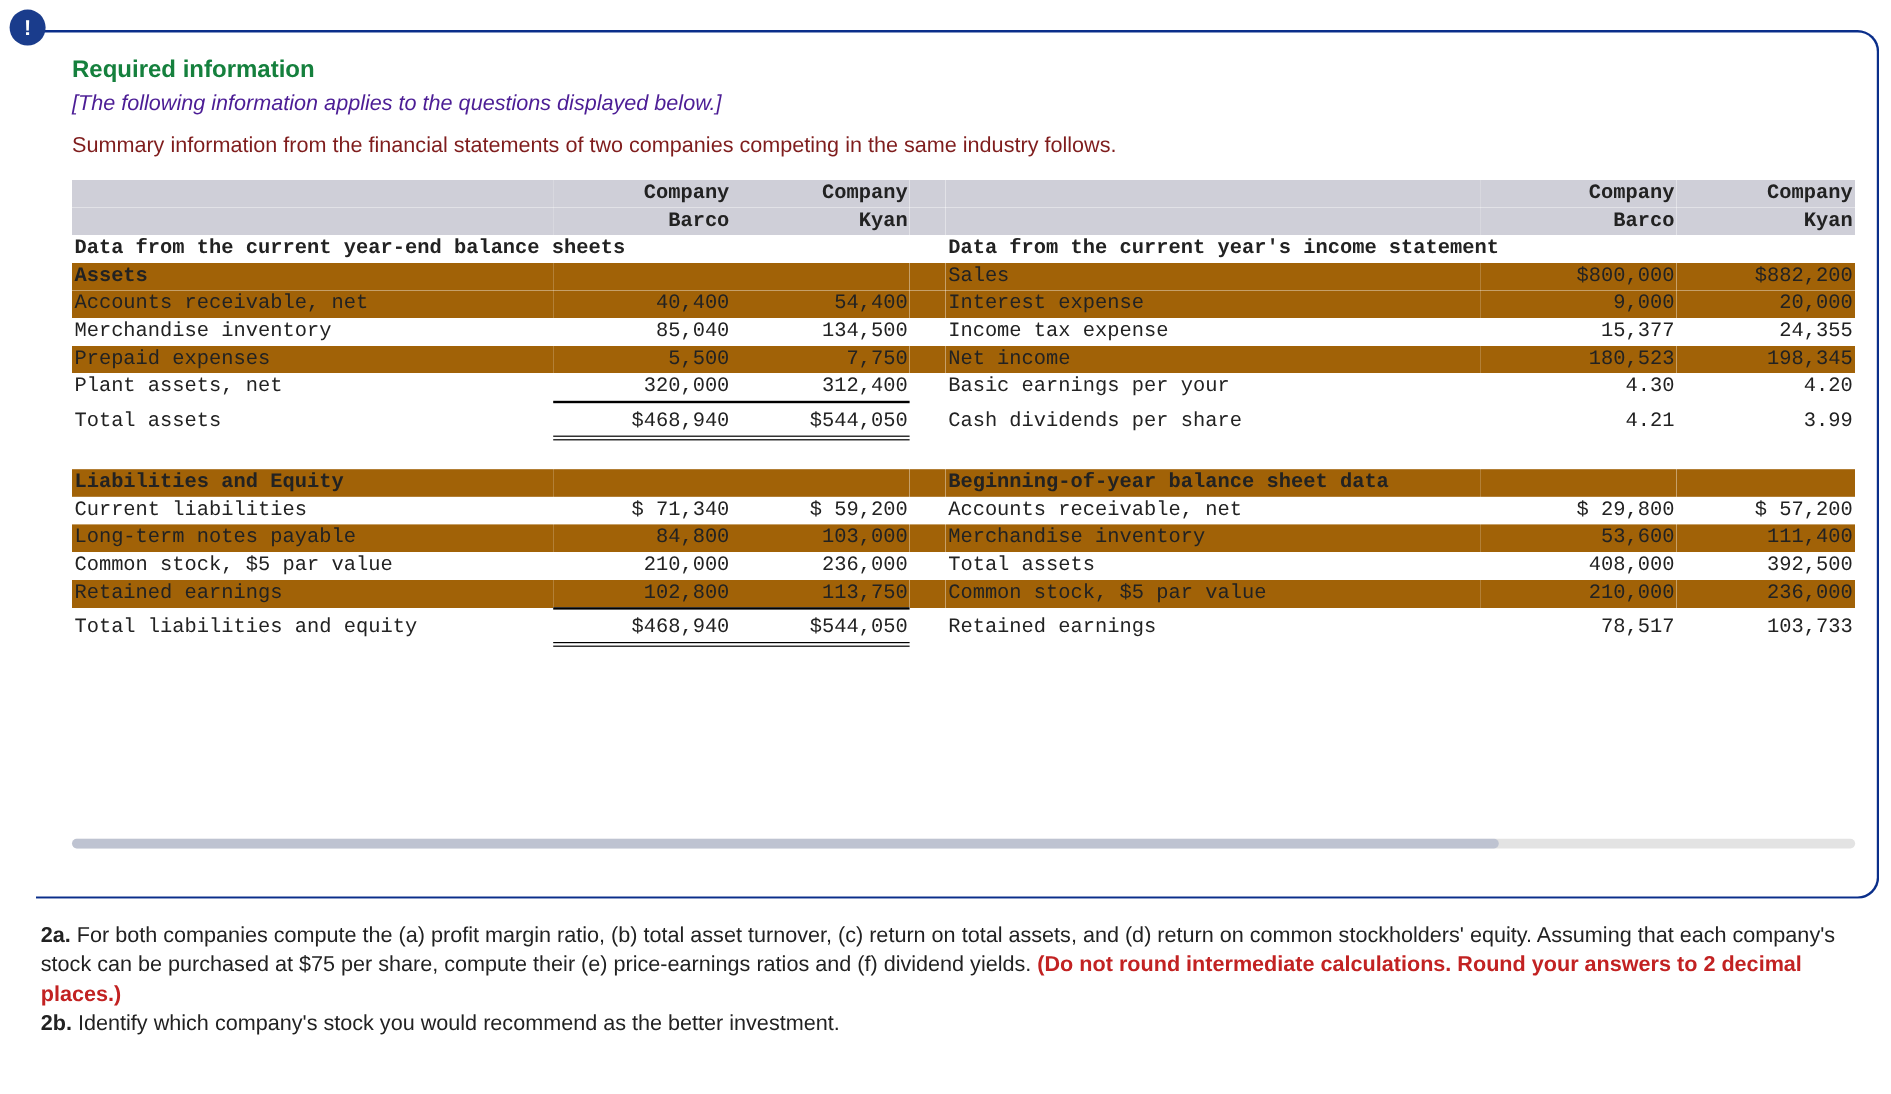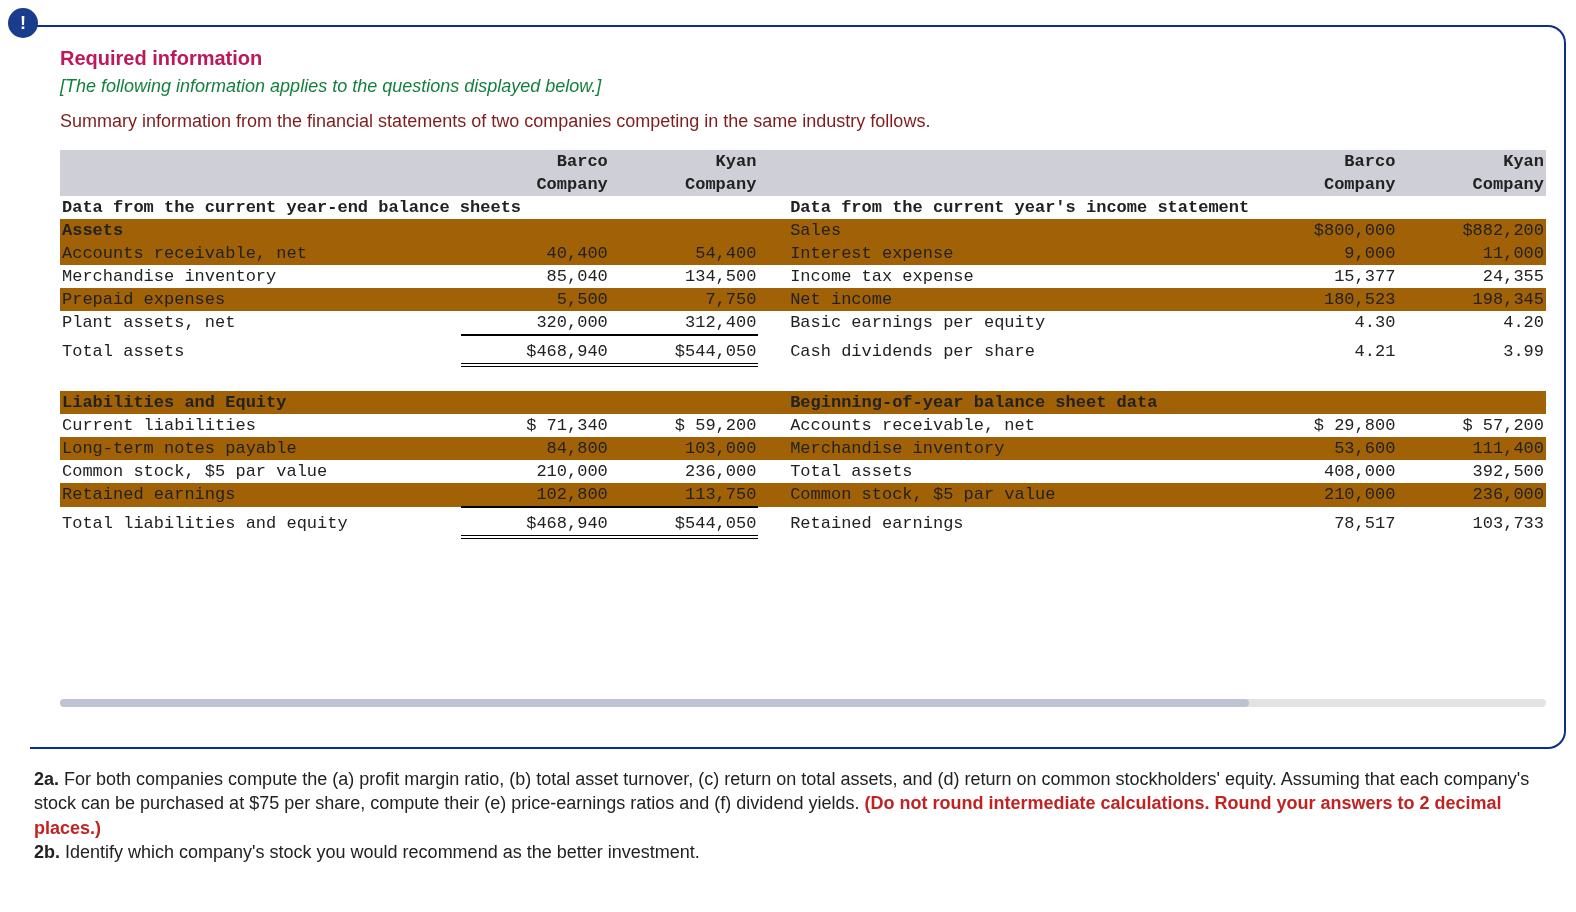--- a/index.html
+++ b/index.html
@@ -31,28 +31,28 @@
     border-top-right-radius: 18px;
     border-bottom-right-radius: 18px;
     border-left: none;
     margin-left: 20px;
     margin-top: 15px;
     padding: 20px 18px 60px 30px;
     position: relative;
     min-height: 640px;
   }
   .req-title {
-    color: #be185d;
+    color: #15803d;
     font-weight: bold;
     font-size: 20px;
     margin-bottom: 6px;
   }
   .italic-note {
     font-style: italic;
-    color: #15803d;
+    color: #4c1d95;
     font-size: 18px;
     margin-bottom: 14px;
   }
   .summary-line {
     font-size: 18px;
     color: #7f1d1d;
     margin-bottom: 18px;
   }
   .fin-table {
     width: 100%;
@@ -118,37 +118,37 @@
       <col style="width:10%">
       <col style="width:10%">
       <col style="width:2%">
       <col style="width:30%">
       <col style="width:11%">
       <col style="width:10%">
     </colgroup>
 
     <tbody>
         <tr class="hdr">
+      <td></td>
+      <td class="num bold">Company</td>
+      <td class="num bold">Company</td>
+      <td></td>
+      <td></td>
+      <td class="num bold">Company</td>
+      <td class="num bold">Company</td>
+    </tr>
+    <tr class="hdr">
       <td class="lbl"></td>
       <td class="num bold">Barco</td>
       <td class="num bold">Kyan</td>
       <td></td>
       <td></td>
       <td class="num bold">Barco</td>
       <td class="num bold">Kyan</td>
     </tr>
-    <tr class="hdr">
-      <td></td>
-      <td class="num bold">Company</td>
-      <td class="num bold">Company</td>
-      <td></td>
-      <td></td>
-      <td class="num bold">Company</td>
-      <td class="num bold">Company</td>
-    </tr>
 
     <tr>
       <td class="bold" colspan="3">Data from the current year-end balance sheets</td>
       <td></td>
       <td class="bold" colspan="3">Data from the current year's income statement</td>
     </tr>
 
     <tr class="shade">
       <td class="bold lbl">Assets</td>
       <td></td>
@@ -160,21 +160,21 @@
     </tr>
 
 
     <tr class="shade">
       <td class="lbl">Accounts receivable, net</td>
       <td class="num">40,400</td>
       <td class="num">54,400</td>
       <td></td>
       <td class="lbl">Interest expense</td>
       <td class="num">9,000</td>
-      <td class="num">11,000</td>
+      <td class="num">20,000</td>
     </tr>
 
     <tr>
       <td class="lbl">Merchandise inventory</td>
       <td class="num">85,040</td>
       <td class="num">134,500</td>
       <td></td>
       <td class="lbl">Income tax expense</td>
       <td class="num">15,377</td>
       <td class="num rel"><span>24,355</span></td>
@@ -188,21 +188,21 @@
       <td class="lbl">Net income</td>
       <td class="num">180,523</td>
       <td class="num">198,345</td>
     </tr>
 
     <tr>
       <td class="lbl">Plant assets, net</td>
       <td class="num underline-s">320,000</td>
       <td class="num underline-s">312,400</td>
       <td></td>
-      <td class="lbl">Basic earnings per equity</td>
+      <td class="lbl">Basic earnings per your</td>
       <td class="num">4.30</td>
       <td class="num rel"><span>4.20</span></td>
     </tr>
 
     <tr>
       <td class="lbl" style="padding-top:6px">Total assets</td>
       <td class="num dbl" style="padding-top:6px">$468,940</td>
       <td class="num dbl" style="padding-top:6px">$544,050</td>
       <td></td>
       <td class="lbl" style="padding-top:6px">Cash dividends per share</td>

